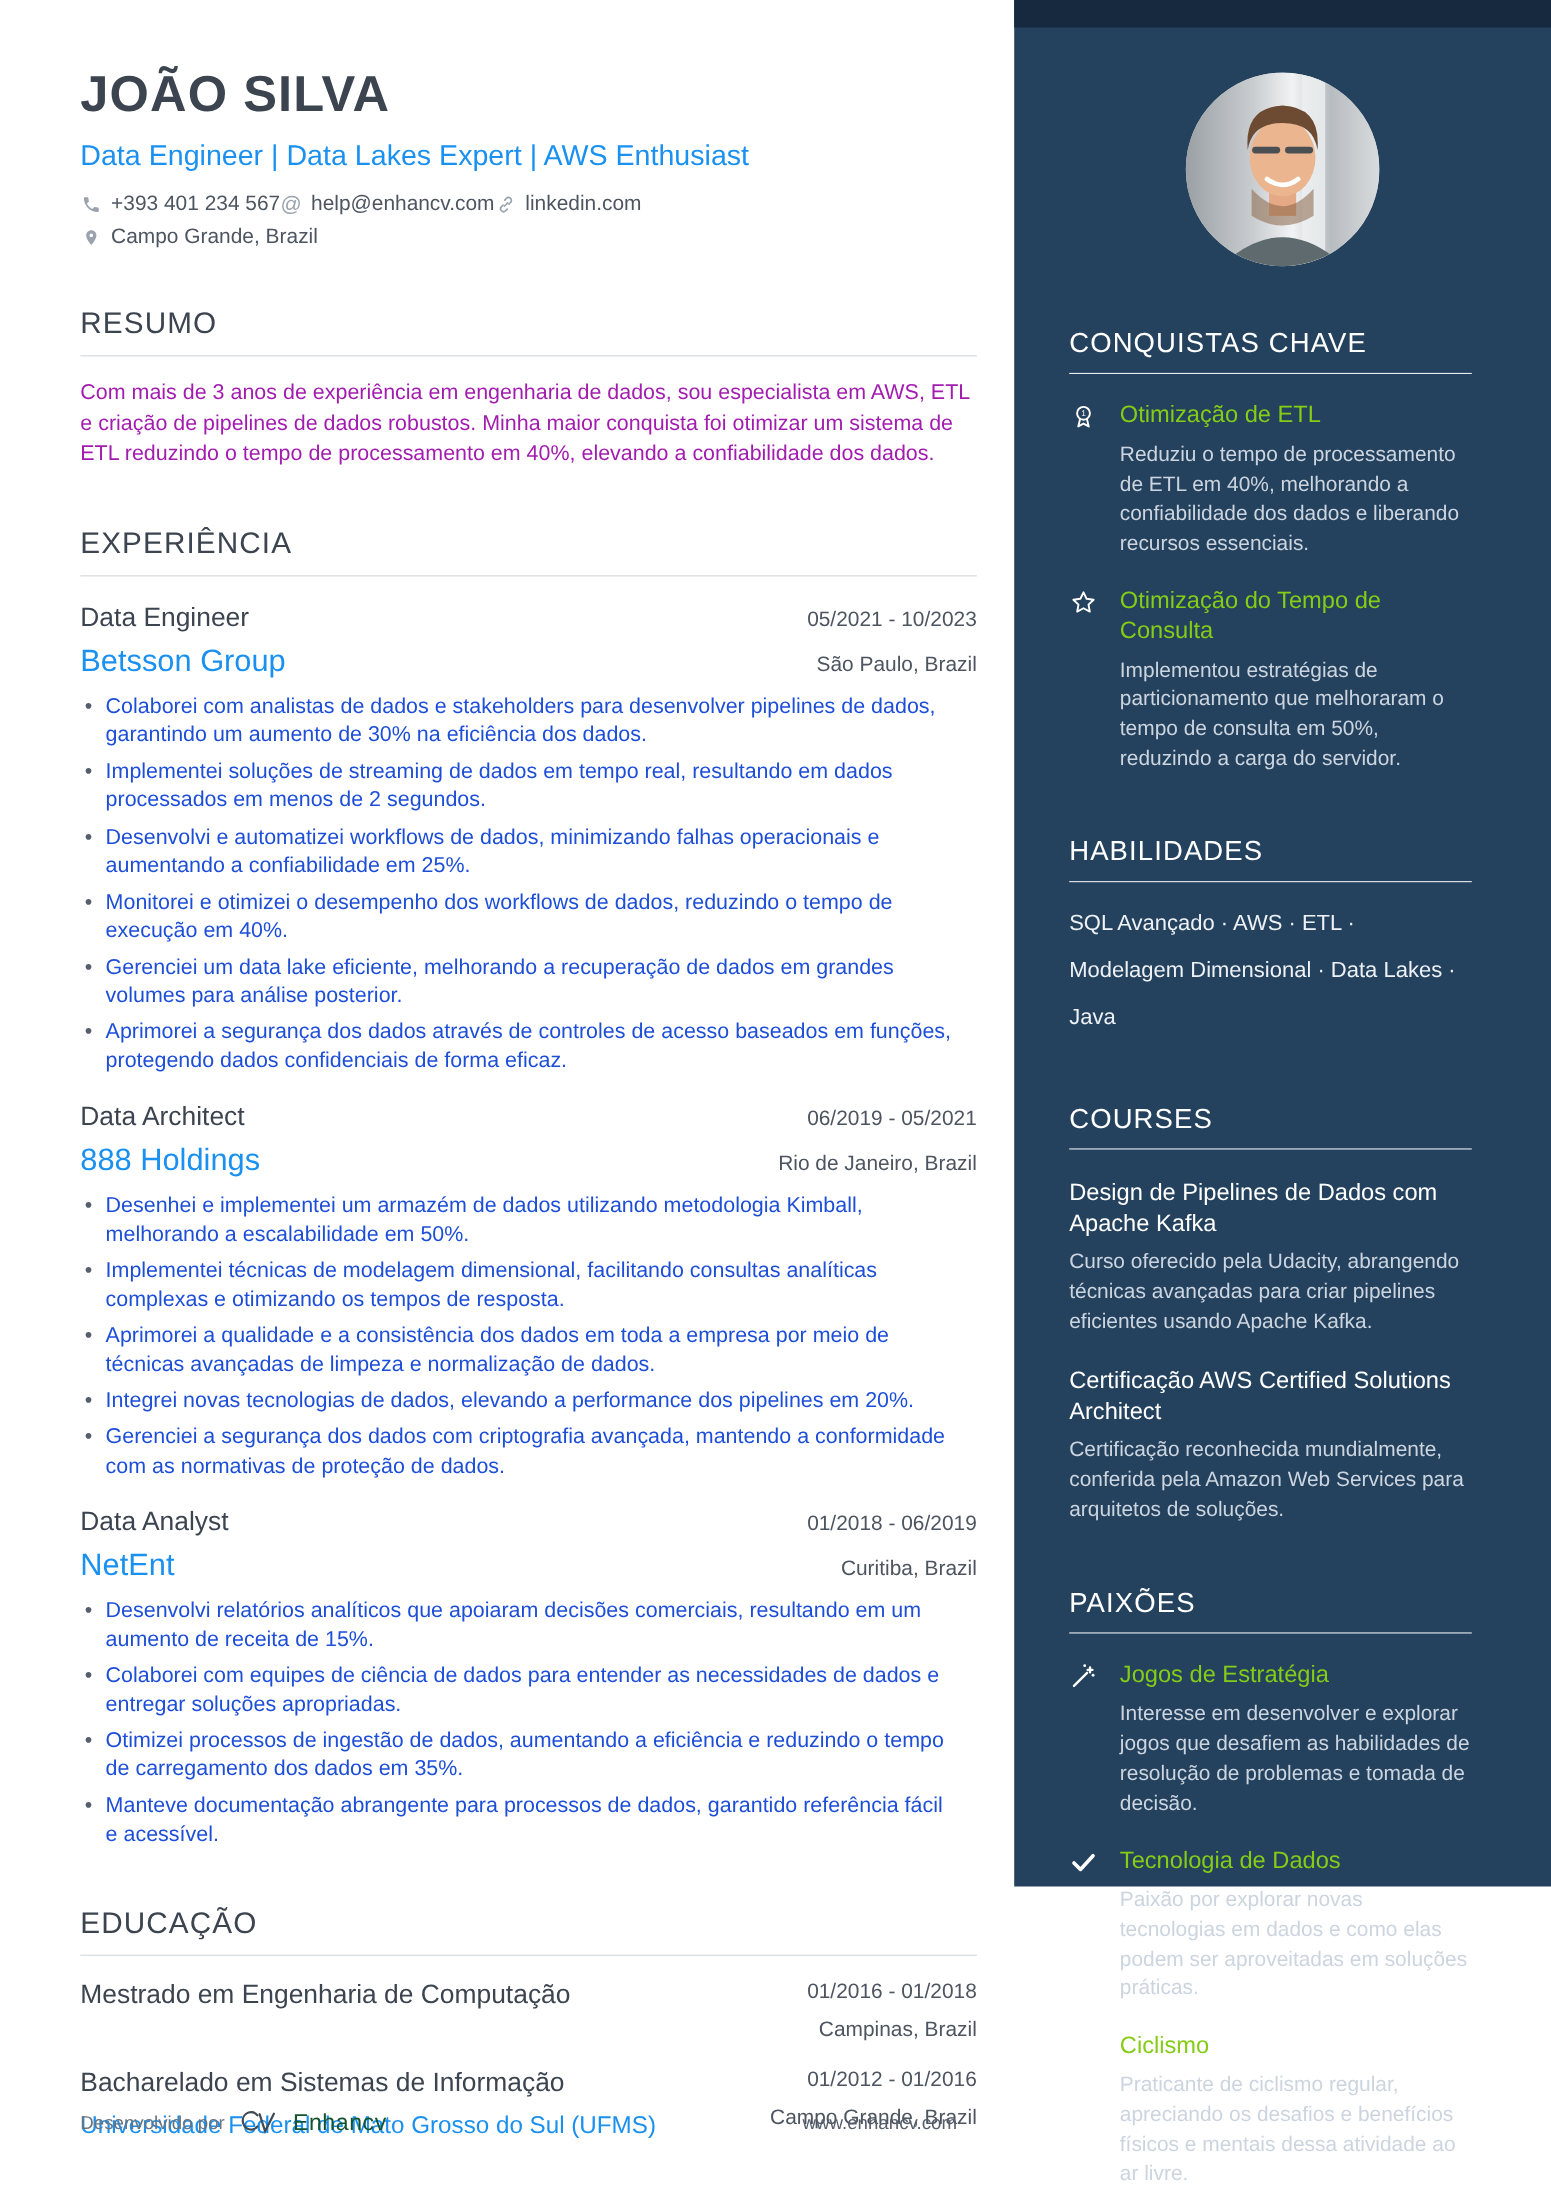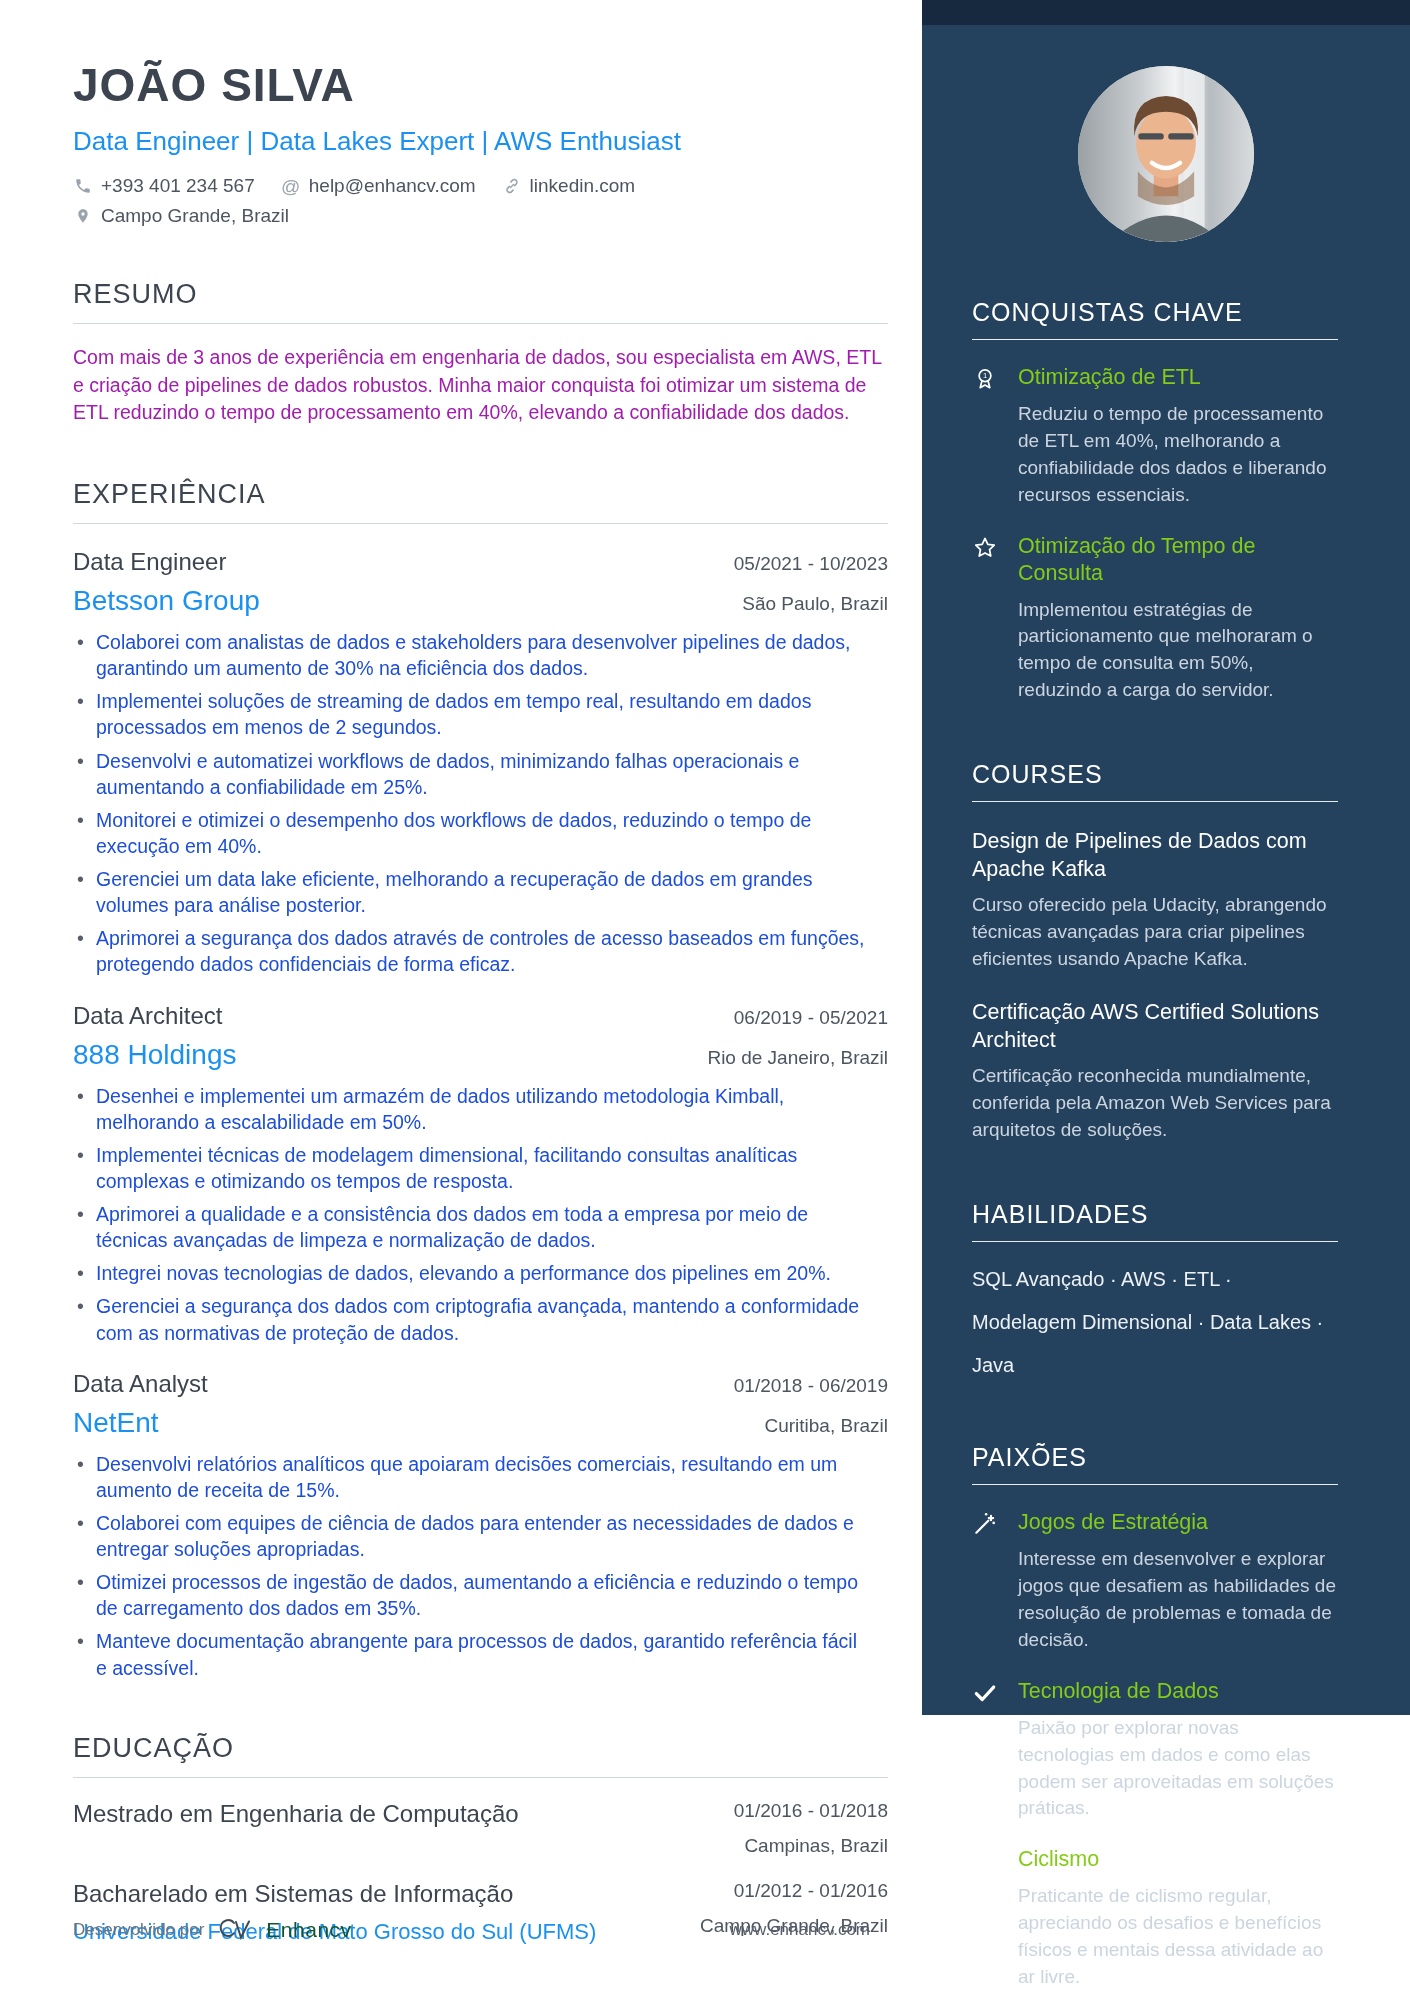--- a/index.html
+++ b/index.html
@@ -5,21 +5,21 @@
   * { margin:0; padding:0; box-sizing:border-box; }
   html,body { background:#ffffff; }
   body { font-family:"Liberation Sans","DejaVu Sans",sans-serif; color:#565e6b; }
   .doc { position:relative; width:1410px; height:1995px; background:#ffffff; overflow:hidden; }
 
   
   .main { position:absolute; left:0; top:0; width:922px; padding:58px 34px 120px 73px; }
 
   .name { font-size:46px; font-weight:bold; color:#3c4450; letter-spacing:1px; }
   .tagline { margin-top:14px; font-size:26px; color:#1a91f0; }
-  .contact-row { margin-top:18px; display:flex; align-items:center; gap:26px; font-size:19px; color:#4d5560; }
+  .contact-row { margin-top:18px; display:flex; align-items:center; font-size:19px; color:#4d5560; }
   .contact-item { display:flex; align-items:center; gap:8px; }
   .contact-row + .contact-row { margin-top:8px; gap:26px; }
   .cicon { width:20px; height:20px; display:inline-flex; align-items:center; justify-content:center; color:#9aa3ad; flex:0 0 auto; }
   .at-glyph { font-size:19px; color:#9aa3ad; line-height:1; }
 
   .sec { margin-top:52px; }
   .sec-h { font-size:27px; font-weight:400; color:#3c4450; letter-spacing:1px; padding-bottom:13px; border-bottom:1px solid #d2d7dc; }
   .summary { margin-top:20px; font-size:19.5px; line-height:1.42; color:#a21caf; max-width:815px; }
 
   .entry { margin-top:24px; }
@@ -270,43 +270,43 @@
               </svg>
           </span>
           <span class="sb-body">
             <span class="sb-title">Otimização do Tempo de Consulta</span>
             <div class="sb-text">Implementou estratégias de particionamento que melhoraram o tempo de consulta em 50%, reduzindo a carga do servidor.</div>
           </span>
         </div>
       </div>
 
       <div class="sb-sec">
-        <div class="sb-h">COURSES</div>
-
-        <div class="course">
-          <div class="course-title">Design de Pipelines de Dados com Apache Kafka</div>
-          <div class="course-text">Curso oferecido pela Udacity, abrangendo técnicas avançadas para criar pipelines eficientes usando Apache Kafka.</div>
-        </div>
-
-        <div class="course">
-          <div class="course-title">Certificação AWS Certified Solutions Architect</div>
-          <div class="course-text">Certificação reconhecida mundialmente, conferida pela Amazon Web Services para arquitetos de soluções.</div>
-        </div>
-      </div>
-
-      <div class="sb-sec">
         <div class="sb-h">HABILIDADES</div>
         <div class="skills">
           <div>SQL Avançado · AWS · ETL ·</div>
           <div>Modelagem Dimensional · Data Lakes ·</div>
           <div>Java</div>
         </div>
       </div>
 
       <div class="sb-sec">
+        <div class="sb-h">COURSES</div>
+
+        <div class="course">
+          <div class="course-title">Design de Pipelines de Dados com Apache Kafka</div>
+          <div class="course-text">Curso oferecido pela Udacity, abrangendo técnicas avançadas para criar pipelines eficientes usando Apache Kafka.</div>
+        </div>
+
+        <div class="course">
+          <div class="course-title">Certificação AWS Certified Solutions Architect</div>
+          <div class="course-text">Certificação reconhecida mundialmente, conferida pela Amazon Web Services para arquitetos de soluções.</div>
+        </div>
+      </div>
+
+      <div class="sb-sec">
         <div class="sb-h">PAIXÕES</div>
 
         <div class="sb-item">
           <span class="sb-ico">
             <svg width="26" height="26" viewBox="0 0 24 24" fill="none" stroke="#ffffff" stroke-width="2" stroke-linecap="round">
                 <path d="M4 20 L15 9"></path>
                 <path d="M17.5 4.5 v4 M15.5 6.5 h4"></path>
                 <path d="M20 11 l0.01 0" stroke-width="2.4"></path>
                 <path d="M13 3 l0.01 0" stroke-width="2.4"></path>
               </svg>

